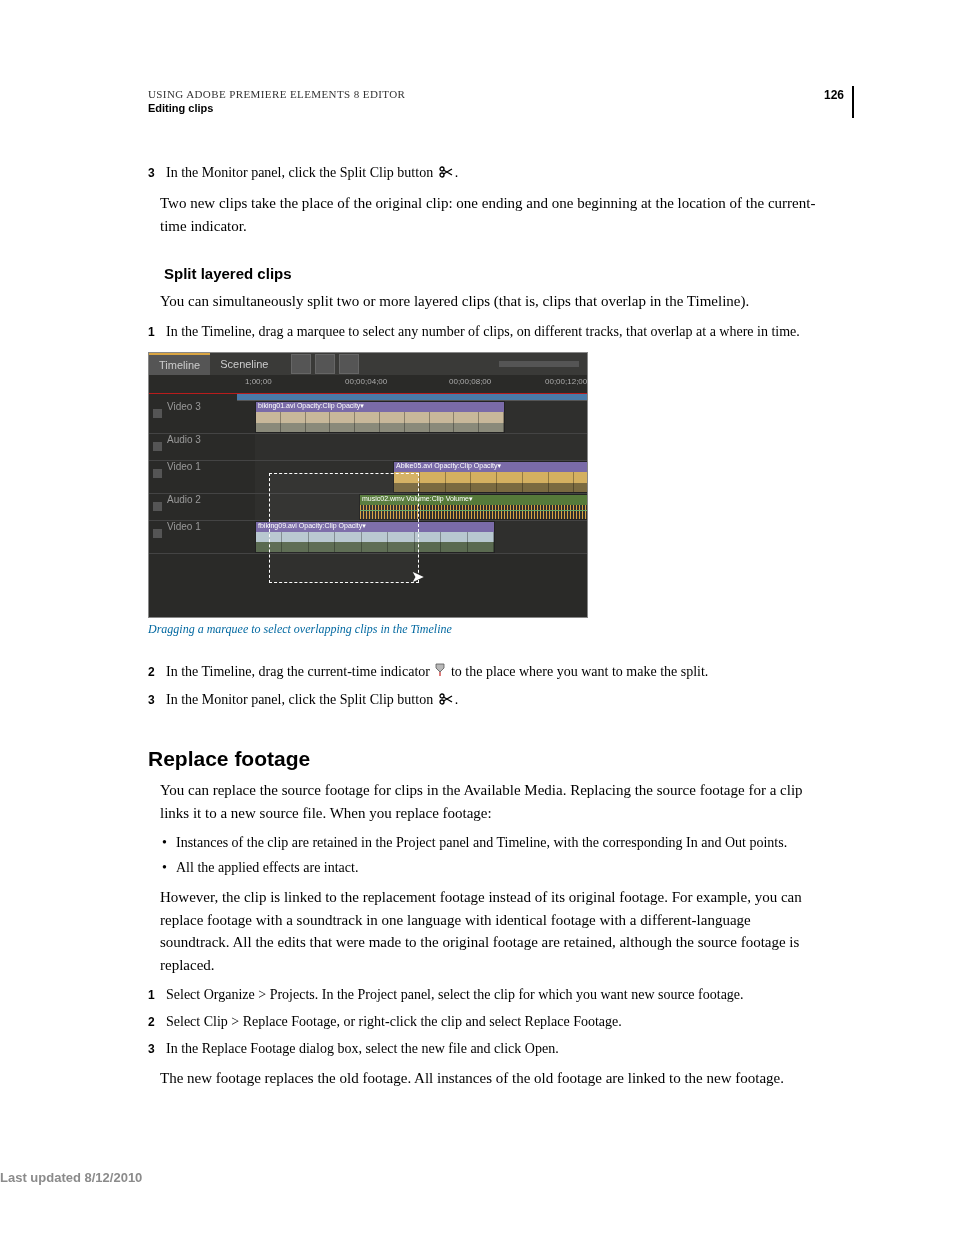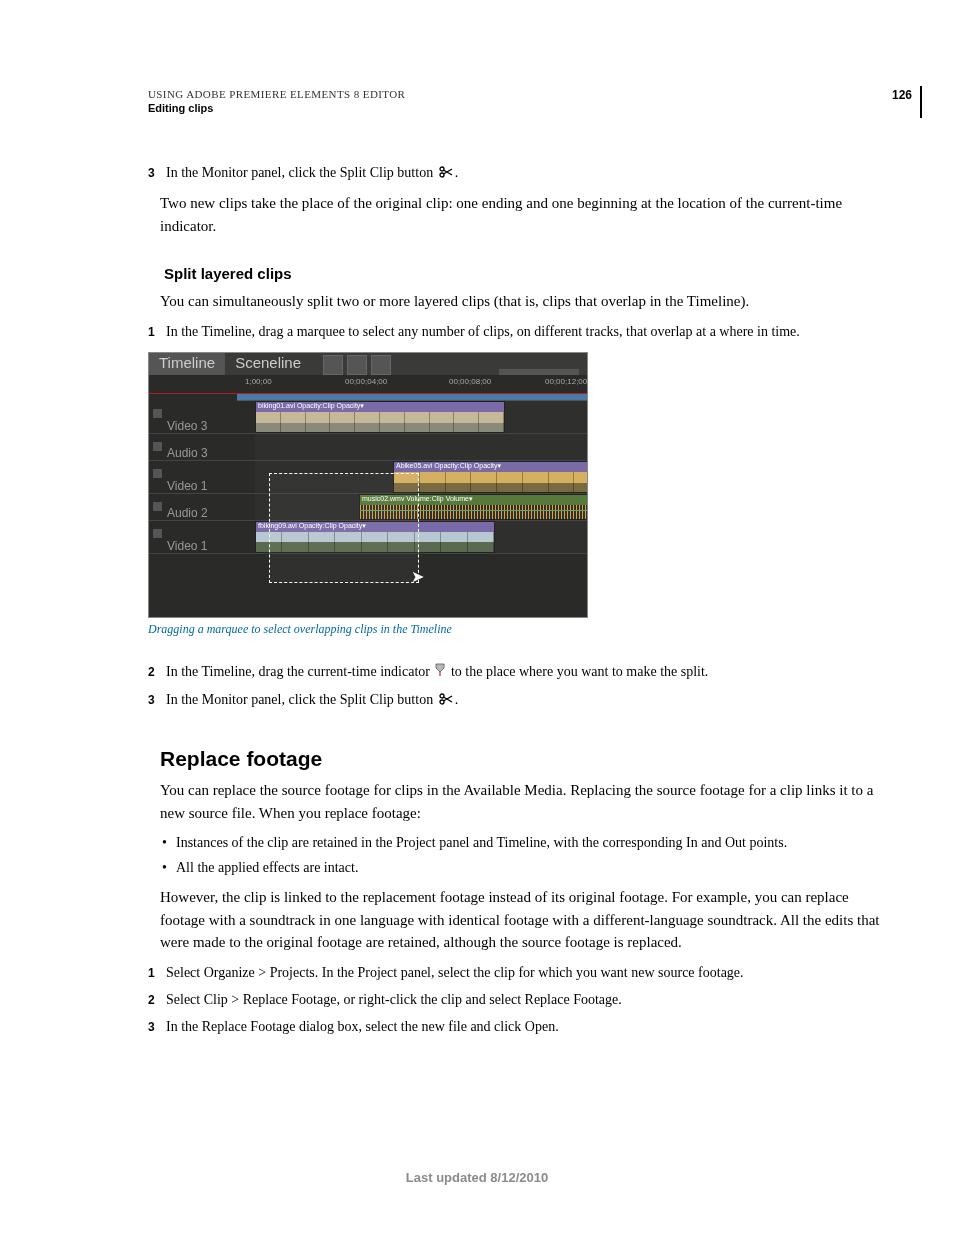--- a/index.html
+++ b/index.html
@@ -1,44 +1,44 @@
 <!DOCTYPE html>
 <html><head>
 <meta charset="utf-8">
 <style>
 body{margin:0;padding:0;background:#fff;font-family:"Minion Pro",Georgia,serif;color:#000}
-.page{width:954px;height:1235px;position:relative;box-sizing:border-box;padding:88px 52px 60px 148px}
+.page{width:954px;height:1235px;position:relative;box-sizing:border-box;padding:88px 120px 60px 148px}
 .hdr{position:relative;margin-bottom:48px}
 .hdr-line1{font-size:11px;letter-spacing:0.4px;color:#333}
 .hdr-line2{font-family:"Myriad Pro",Arial,sans-serif;font-weight:700;font-size:11px;color:#000;margin-top:2px}
 .pgnum{position:absolute;top:0;right:-10px;font-family:"Myriad Pro",Arial,sans-serif;font-weight:700;font-size:12px}
 .vline{position:absolute;top:-2px;right:-20px;width:2px;height:32px;background:#000}
 .step{display:flex;margin:6px 0;font-size:14px;line-height:1.5}
 .step .num{font-family:"Myriad Pro",Arial,sans-serif;font-weight:700;font-size:12px;width:18px;flex-shrink:0;padding-top:2px}
 .step .txt{flex:1}
 .para{font-size:15px;line-height:1.5;margin:8px 12px}
 .h3{font-family:"Myriad Pro",Arial,sans-serif;font-weight:700;font-size:15px;margin:28px 0 4px 16px}
-.h2{font-family:"Myriad Pro",Arial,sans-serif;font-weight:700;font-size:21px;margin:36px 0 6px 12px}
+.h2{font-family:"Myriad Pro",Arial,sans-serif;font-weight:700;font-size:21px;margin:36px 0 6px 0}
 .icon{display:inline-block;vertical-align:middle;margin:0 2px}
 .figure{margin:10px 0 4px 0}
 .figimg{width:438px;height:264px;background:#2a2a28;border:1px solid #888;position:relative;font-family:Arial,sans-serif;color:#ddd;overflow:hidden}
 .caption{font-style:italic;font-size:12px;color:#0369a1;margin-top:4px}
 .bullet{display:flex;margin:4px 0 4px 14px;font-size:14px;line-height:1.5}
 .bullet .dot{width:14px;flex-shrink:0}
-.footer{position:absolute;bottom:50px;left:0;width:100%;text-align:center;font-family:"Myriad Pro",Arial,sans-serif;font-weight:700;font-size:13px;color:#8b8b8b}
-
-.tabbar{height:22px;background:#3a3a38;display:flex;align-items:flex-end;font-size:15px}
+.footer{position:absolute;bottom:50px;left:0;width:100%;font-family:"Myriad Pro",Arial,sans-serif;font-weight:700;font-size:13px;color:#8b8b8b}
+
+.tabbar{height:22px;background:#3a3a38;display:flex;align-items:center;font-size:11px}
 .tab{padding:4px 10px;color:#ccc}
 .tab.active{background:#555;border-top:2px solid #d9a441}
 .tbtn{width:18px;height:18px;background:#555;margin-left:4px;border:1px solid #666}
 .ruler{height:18px;background:#2a2a28;position:relative;font-size:8px;color:#aaa;border-bottom:1px solid #b91c1c}
 .ruler span{position:absolute;top:2px}
 .trk{display:flex;height:32px;border-bottom:1px solid #444}
 .trk.audio{height:26px}
-.trklbl{width:88px;font-size:12px;color:#999;display:flex;flex-direction:column;justify-content:flex-end;padding-left:18px;position:relative}
+.trklbl{width:88px;font-size:10px;color:#999;display:flex;flex-direction:column;justify-content:flex-start;padding-left:18px;position:relative}
 .trklbl .ico{position:absolute;left:4px;top:8px;width:9px;height:9px;background:#555}
 .trkbody{flex:1;position:relative;background:#2f2f2d}
 .clip{position:absolute;top:0;height:100%;border:1px solid #222;box-sizing:border-box}
 .clip .clbar{height:10px;font-size:7px;padding:0 2px;color:#fff;overflow:hidden;white-space:nowrap}
 .clip .cthumb{height:calc(100% - 10px);display:flex}
 .clip .cthumb div{flex:1;border-right:1px solid rgba(0,0,0,0.3)}
 .bike1 .clbar{background:#7a6ba8}
 .bike1 .cthumb div{background:linear-gradient(#c8b89a 55%,#8a8a7a 55%)}
 .bike2 .clbar{background:#7a6ba8}
 .bike2 .cthumb div{background:linear-gradient(#d4b060 55%,#7a6a40 55%)}
@@ -231,15 +231,16 @@
     <div class="txt">Select Organize &gt; Projects. In the Project panel, select the clip for which you want new source footage.</div>
   </div>
   <div class="step">
     <div class="num">2</div>
     <div class="txt">Select Clip &gt; Replace Footage, or right-click the clip and select Replace Footage.</div>
   </div>
   <div class="step">
     <div class="num">3</div>
     <div class="txt">In the Replace Footage dialog box, select the new file and click Open.</div>
   </div>
+  <div class="para">The new footage replaces the old footage. All instances of the old footage are linked to the new footage.</div>
 
   <div class="footer">Last updated 8/12/2010</div>
 </div>
 
 </body></html>

